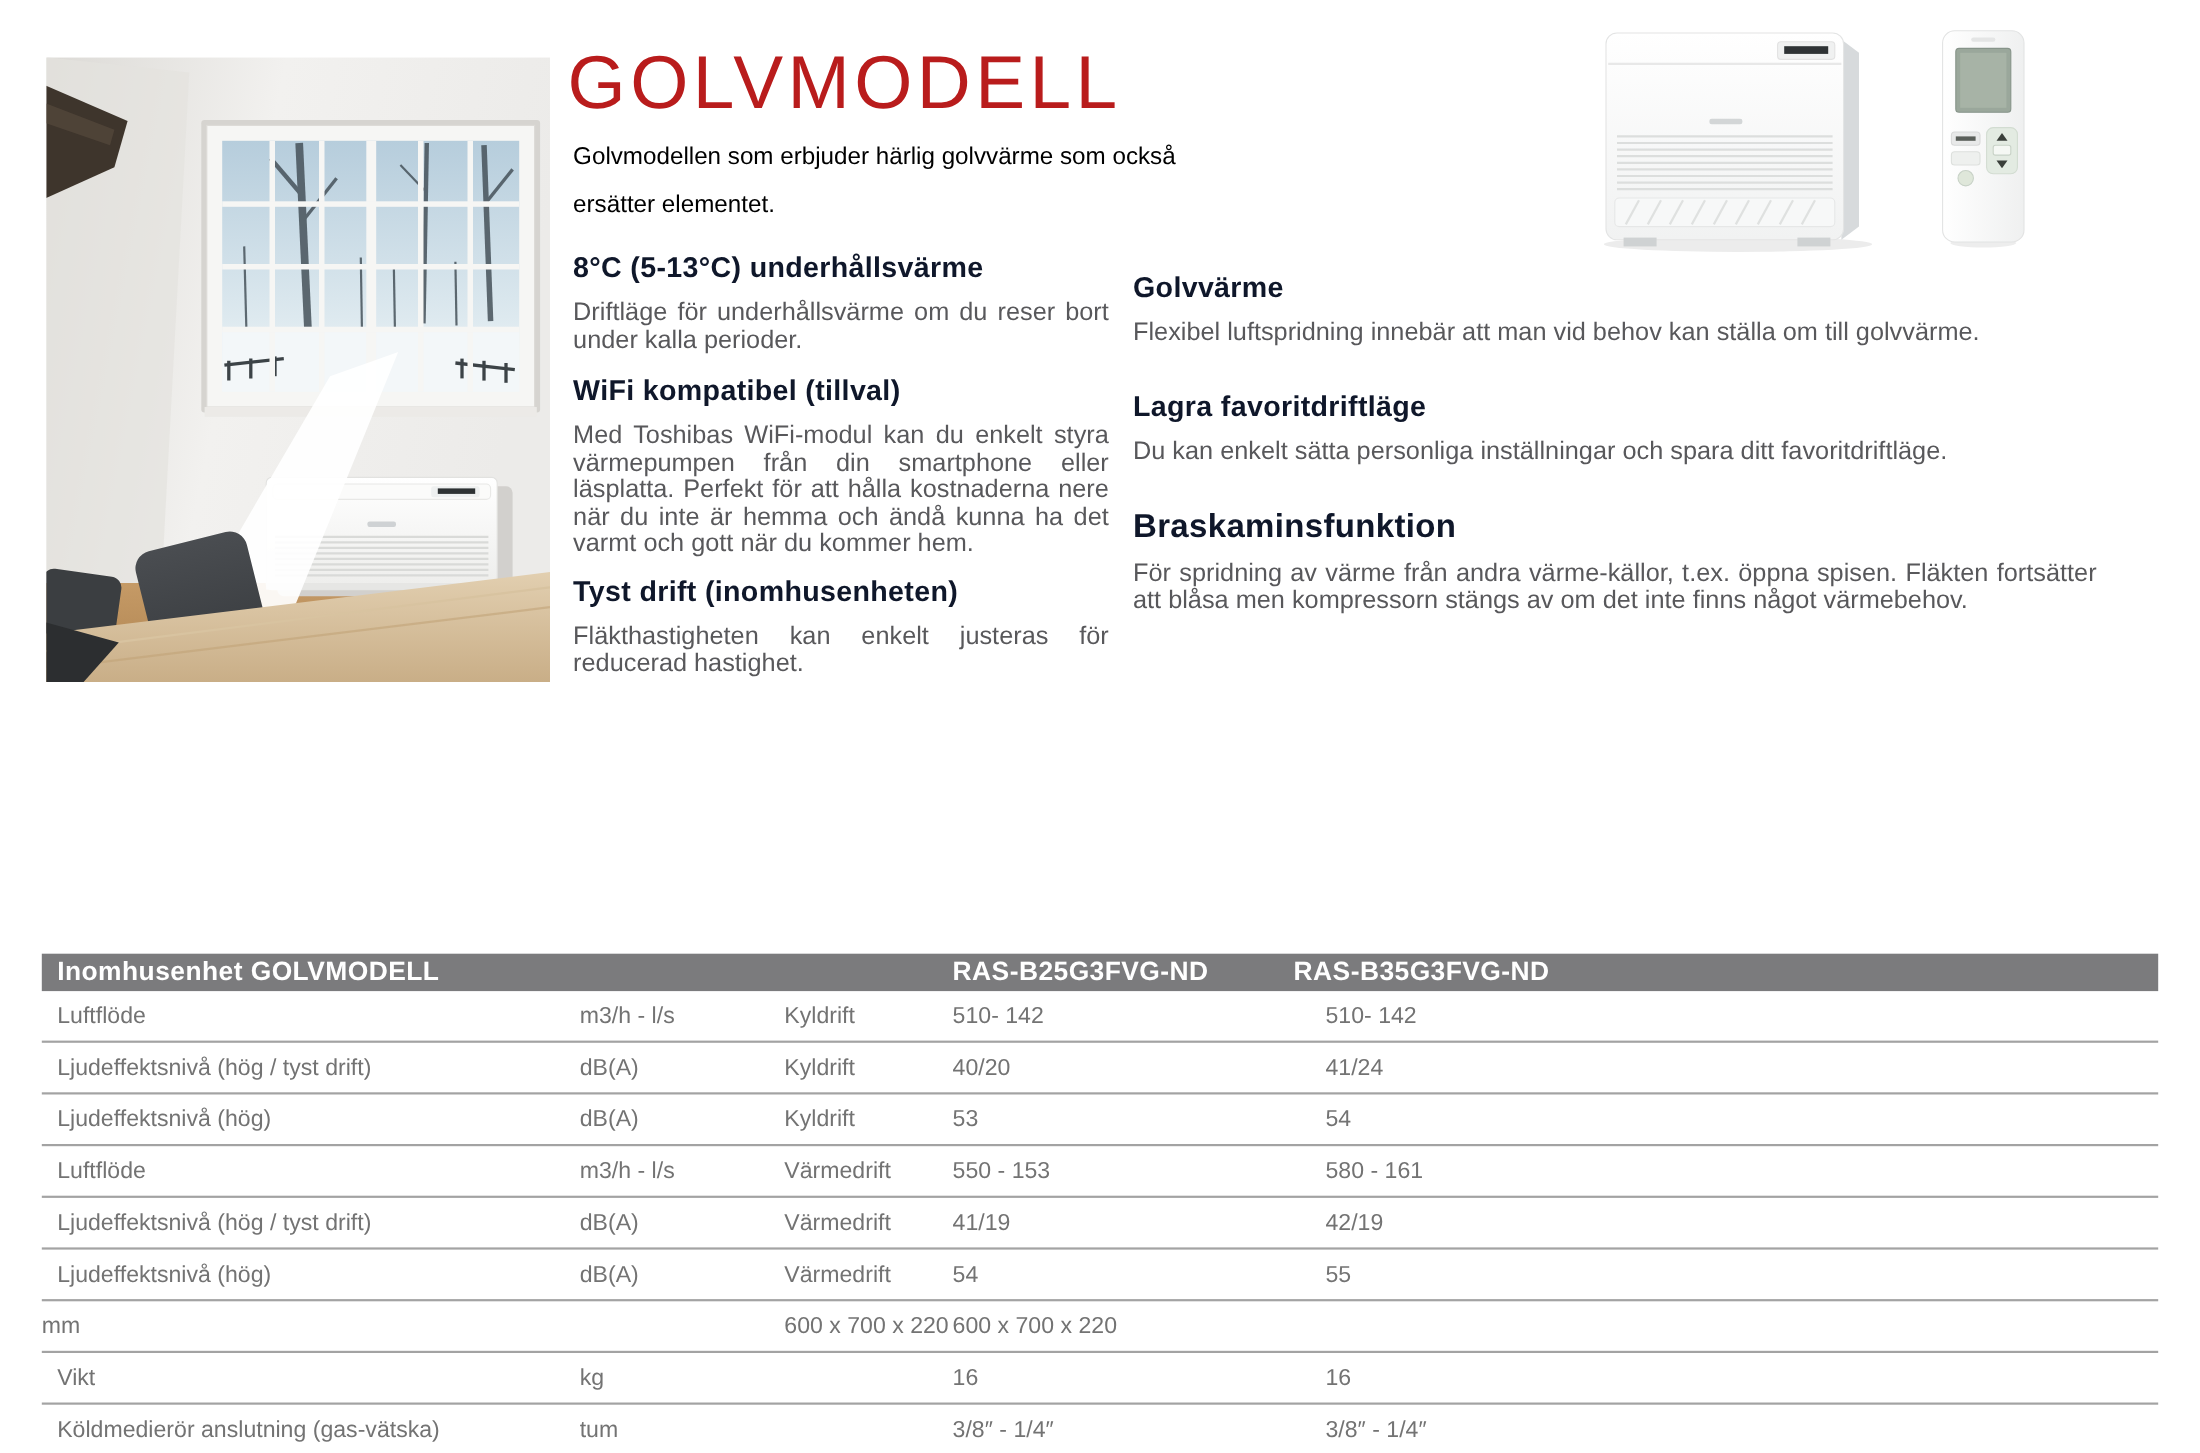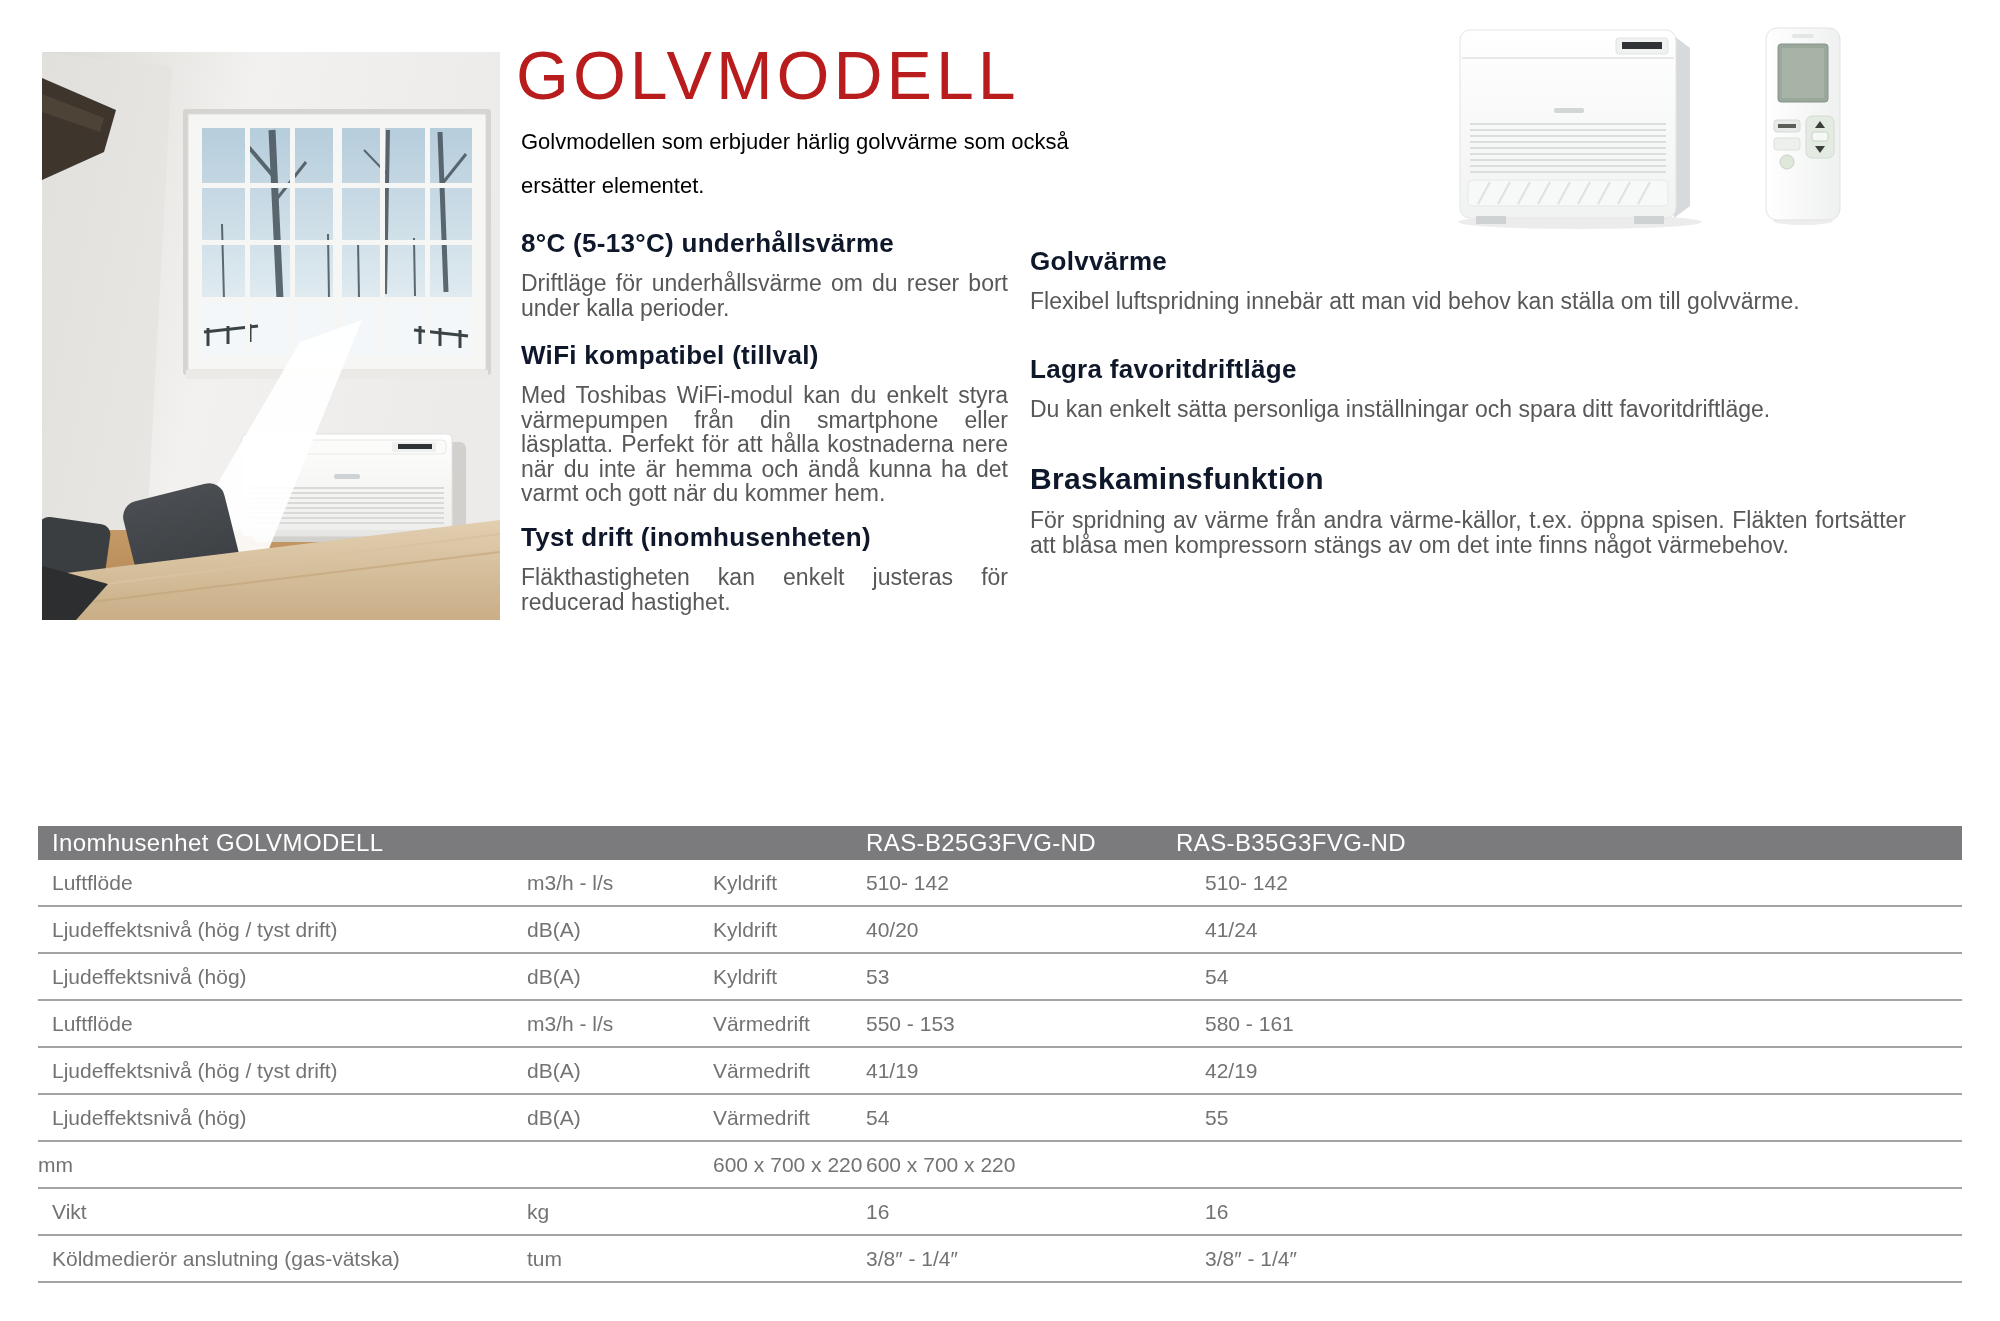--- a/index.html
+++ b/index.html
@@ -26,21 +26,21 @@
   .sec-h{font-size:26px;font-weight:700;color:#0f172a;margin:0 0 12px 0;letter-spacing:.3px;}
   .sec-h.big{font-size:30px;}
   .sec-b{font-size:23px;line-height:24.5px;margin:0;text-align:justify;color:#58585b;}
   
   .unit-img{position:absolute;left:1448px;top:22px;width:265px;height:210px;}
   .remote-img{position:absolute;left:1762px;top:26px;width:82px;height:200px;}
   
   .spec{position:absolute;left:38px;top:826px;width:1924px;}
   .spec-head{
     position:relative;height:34px;background:#7b7b7d;color:#fff;
-    font-size:24px;font-weight:400;line-height:34px;letter-spacing:.4px;
+    font-size:24px;font-weight:700;line-height:34px;letter-spacing:.4px;margin-top:41px;
   }
   .spec-head .lbl{position:absolute;left:14px;top:0;}
   .spec-head .m1{position:absolute;left:828px;top:0;}
   .spec-head .m2{position:absolute;left:1138px;top:0;}
   .row{
     display:grid;grid-template-columns:489px 186px 153px 339px 1fr;
     height:45px;align-items:center;font-size:21px;color:#737373;
     border-bottom:2px solid #a3a3a3;
   }
   .row .c0{padding-left:14px;}

